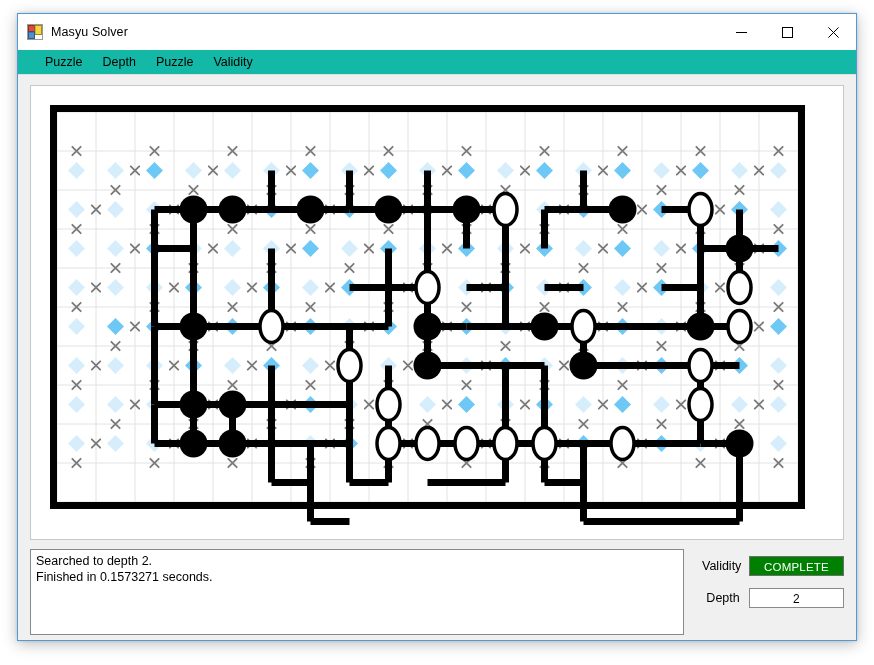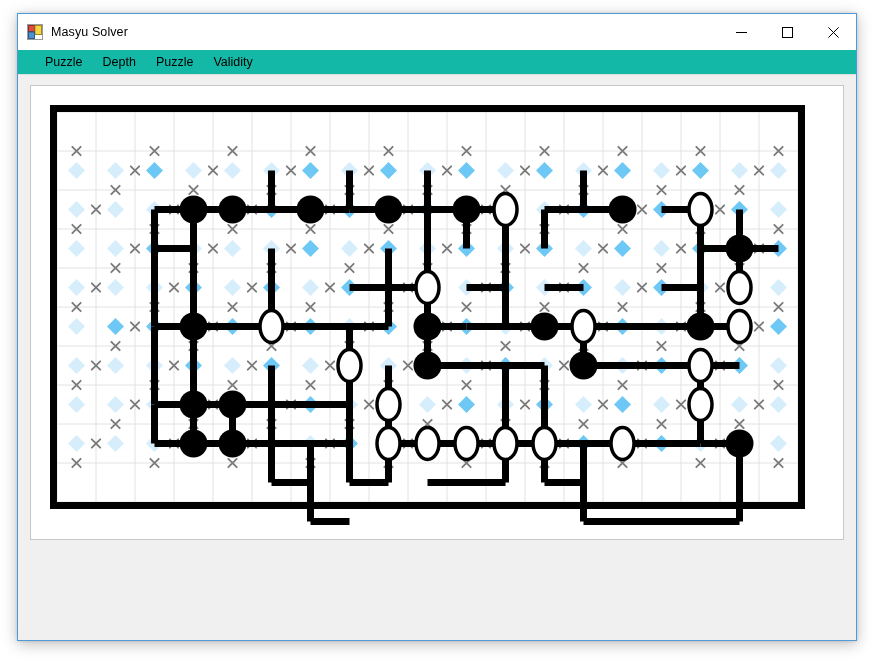--- a/index.html
+++ b/index.html
@@ -688,15 +688,32 @@
               <ellipse cx="513.5" cy="357.5" rx="11.5" ry="16" fill="#ffffff" stroke="#000000" stroke-width="3.5"></ellipse>
               <ellipse cx="591.5" cy="357.5" rx="11.5" ry="16" fill="#ffffff" stroke="#000000" stroke-width="3.5"></ellipse>
               <ellipse cx="669.5" cy="318.5" rx="11.5" ry="16" fill="#ffffff" stroke="#000000" stroke-width="3.5"></ellipse>
               <ellipse cx="708.5" cy="240.5" rx="11.5" ry="16" fill="#ffffff" stroke="#000000" stroke-width="3.5"></ellipse>
               <ellipse cx="357.5" cy="357.5" rx="11.5" ry="16" fill="#ffffff" stroke="#000000" stroke-width="3.5"></ellipse>
               <ellipse cx="396.5" cy="357.5" rx="11.5" ry="16" fill="#ffffff" stroke="#000000" stroke-width="3.5"></ellipse>
             </g>
           </svg>
       </div>
 
+      <div id="bottom">
+
+        <div id="log-box">Searched to depth 2.
+Finished in 0.1573271 seconds.</div>
+
+        <div id="side-fields">
+          <div class="field-row">
+            <div class="field-label">Validity</div>
+            <div class="field-box status">COMPLETE</div>
+          </div>
+          <div class="field-row">
+            <div class="field-label">Depth</div>
+            <div class="field-box">2</div>
+          </div>
+        </div>
+
+      </div>
     </div>
   </div>
 </div>
 
 </body></html>

